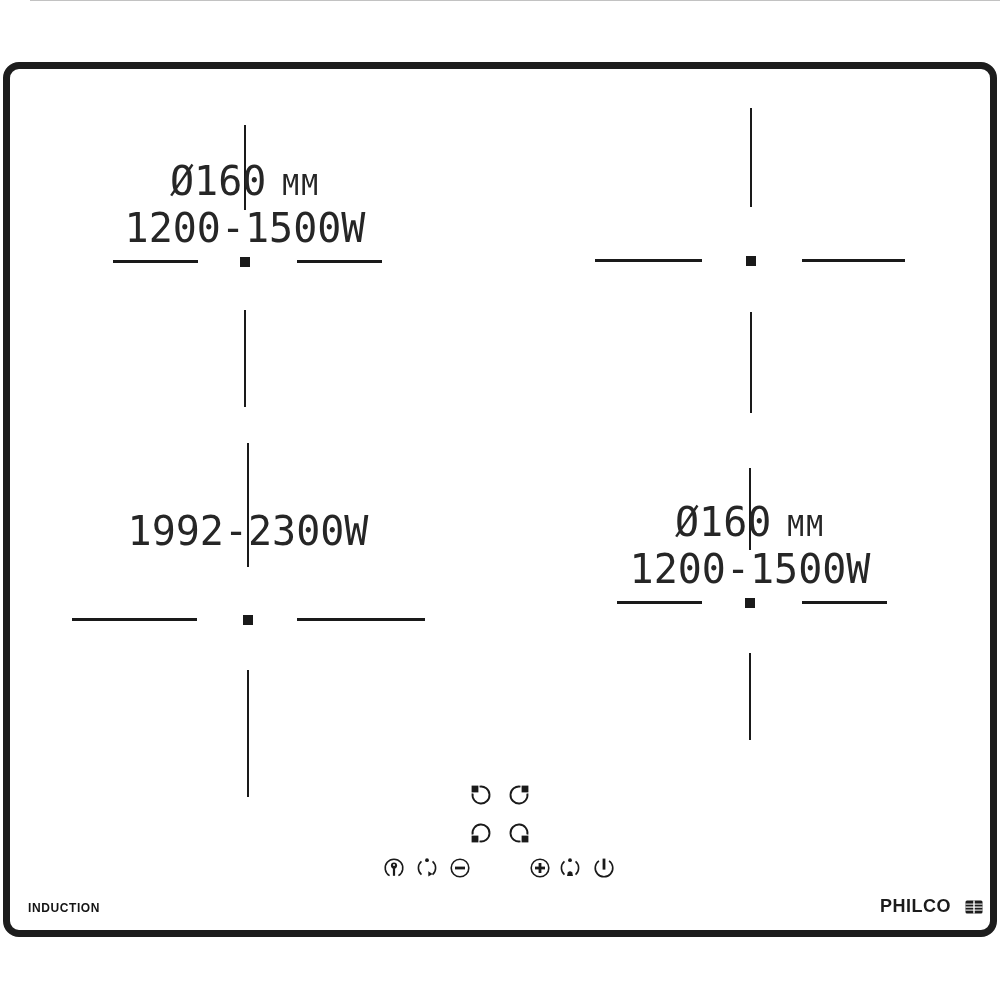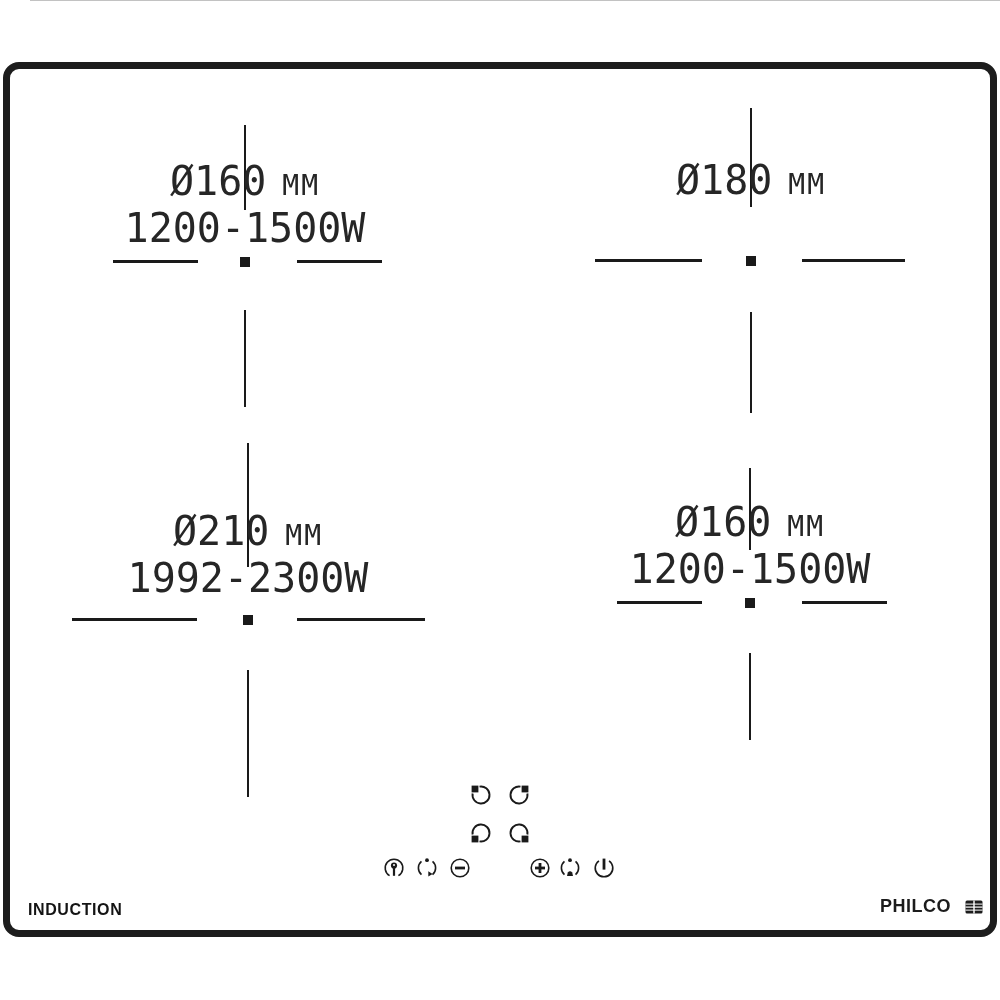--- a/index.html
+++ b/index.html
@@ -26,21 +26,21 @@
   }
   
   .touch-btn{
     position:absolute;background:transparent;border:none;padding:0;margin:0;
     width:24px;height:24px;cursor:pointer;line-height:0;
   }
   .touch-btn svg{display:block;}
   
   .induction-label{
     position:absolute;left:28px;top:901px;font-family:"Liberation Sans",sans-serif;
-    font-size:16px;font-weight:800;letter-spacing:0.6px;color:#141414;
+    font-size:12px;font-weight:800;letter-spacing:0.6px;color:#141414;
   }
   .brand{
     position:absolute;left:880px;top:896px;display:flex;align-items:center;gap:14px;
   }
   .brand-text{
     font-family:"Liberation Sans",sans-serif;font-size:18px;font-weight:800;
     letter-spacing:0.5px;color:#1c1c1c;
   }
 </style>
 </head>
@@ -62,32 +62,30 @@
   </div>
 </div>
 
 <div>
   <div class="vline" style="left:750px;top:108px;height:99px;"></div>
   <div class="vline" style="left:750px;top:312px;height:101px;"></div>
   <div class="hdash" style="left:595px;top:259px;width:107px;"></div>
   <div class="hdash" style="left:802px;top:259px;width:103px;"></div>
   <div class="center-square" style="left:746px;top:256px;"></div>
   <div class="zone-text" style="left:581px;top:159px;">
-    <div class="zone-diameter"><span>Ø180</span><span class="unit">mm</span></div>
   </div>
 </div>
 
 <div>
   <div class="vline" style="left:247px;top:443px;height:124px;"></div>
   <div class="vline" style="left:247px;top:670px;height:127px;"></div>
   <div class="hdash" style="left:72px;top:618px;width:125px;"></div>
   <div class="hdash" style="left:297px;top:618px;width:128px;"></div>
   <div class="center-square" style="left:243px;top:615px;"></div>
   <div class="zone-text" style="left:78px;top:510px;">
-    <div class="zone-diameter"><span>Ø210</span><span class="unit">mm</span></div>
     <div class="zone-power">1992-2300W</div>
   </div>
 </div>
 
 <div>
   <div class="vline" style="left:749px;top:468px;height:82px;"></div>
   <div class="vline" style="left:749px;top:653px;height:87px;"></div>
   <div class="hdash" style="left:617px;top:601px;width:85px;"></div>
   <div class="hdash" style="left:802px;top:601px;width:85px;"></div>
   <div class="center-square" style="left:745px;top:598px;"></div>

